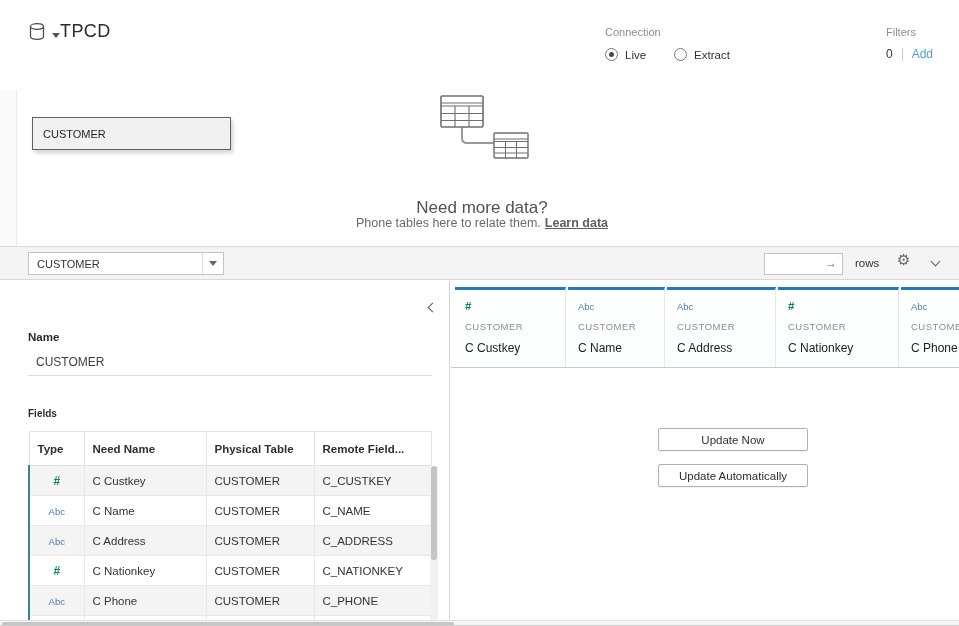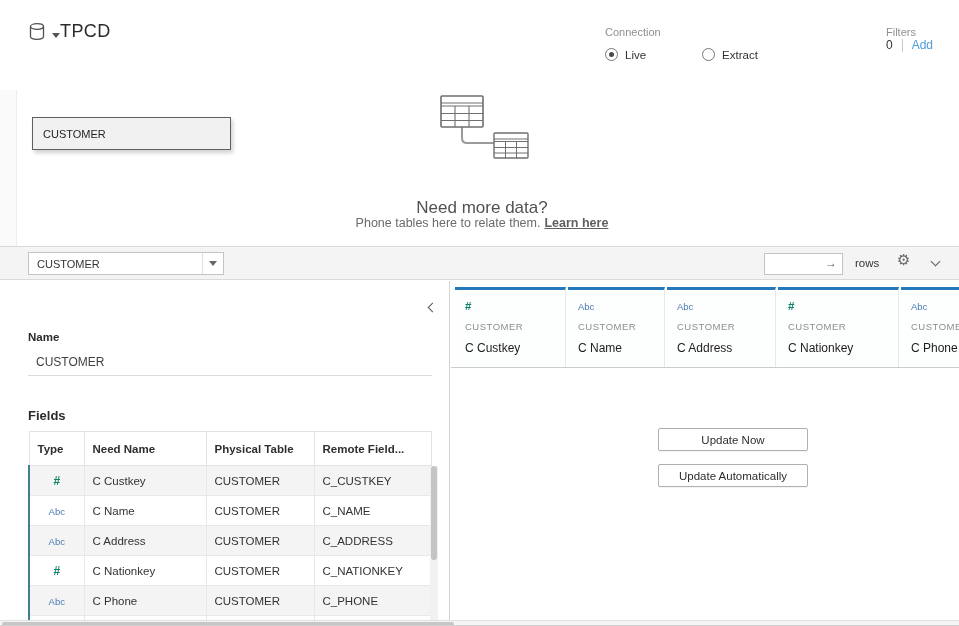--- a/index.html
+++ b/index.html
@@ -7,27 +7,27 @@
   body { font-family:"Liberation Sans","DejaVu Sans",sans-serif; color:#333; }
   .app { position:relative; width:959px; height:626px; background:#fff; overflow:hidden; border-bottom:1px solid #cfcfcf; }
 
   
   .db-icon { position:absolute; left:27px; top:22px; display:flex; align-items:center; cursor:pointer; }
   .db-caret { width:0; height:0; border-left:4px solid transparent; border-right:4px solid transparent; border-top:5px solid #555; margin-left:5px; margin-top:2px; }
   .ds-title { position:absolute; left:60px; top:21px; font-size:18px; font-weight:400; color:#2b2b2b; letter-spacing:.4px; }
 
   .connection { position:absolute; left:605px; top:26px; }
   .conn-label { font-size:11px; color:#8f8f8f; margin-bottom:10px; }
-  .radio-row { display:flex; gap:56px; align-items:center; }
+  .radio-row { display:flex; gap:28px; align-items:center; }
   .radio { display:flex; align-items:center; font-size:11.5px; color:#333; cursor:pointer; }
   .rb { width:13px; height:13px; border:1px solid #767676; border-radius:50%; background:#fff; margin-right:7px; position:relative; flex:none; }
   .rb.selected::after { content:""; position:absolute; left:3px; top:3px; right:3px; bottom:3px; border-radius:50%; background:#4a4a4a; }
 
   .filters { position:absolute; left:886px; top:26px; }
-  .filters-label { font-size:11px; color:#8f8f8f; }
+  .filters-label { font-size:11px; color:#8f8f8f; margin-bottom:9px; }
   .filters-row { display:flex; align-items:center; gap:9px; font-size:12px; color:#333; }
   .vsep { width:1px; height:13px; background:#c9c9c9; }
   .add-link { color:#4f9dd9; cursor:pointer; }
 
   
   .left-strip { position:absolute; left:0; top:90px; width:17px; height:156px; background:#fafafa; border-right:1px solid #ececec; }
   .table-box { position:absolute; left:32px; top:117px; width:199px; height:33px; background:#f1f1f1; border:1px solid #606060; box-shadow:2px 3px 4px rgba(0,0,0,.18); display:flex; align-items:center; padding-left:10px; font-size:11px; color:#1f1f1f; cursor:pointer; }
   .illus { position:absolute; left:432px; top:93px; }
   .empty-title { position:absolute; left:300px; top:198px; width:364px; text-align:center; font-size:17px; color:#525252; }
   .empty-sub { position:absolute; left:230px; top:216px; width:504px; text-align:center; font-size:12.5px; color:#6b6b6b; }
@@ -43,21 +43,21 @@
   .rows-label { position:absolute; left:855px; top:10px; font-size:11.5px; color:#333; }
   .gear { position:absolute; left:897px; top:4px; font-size:15px; color:#666; cursor:pointer; }
   .chev-down { position:absolute; left:932px; top:11px; width:7px; height:7px; border-right:1.5px solid #5f5f5f; border-bottom:1.5px solid #5f5f5f; transform:rotate(45deg); cursor:pointer; }
 
   
   .left-panel { position:absolute; left:0; top:281px; width:450px; height:339px; background:#fff; border-right:1px solid #d4d4d4; }
   .collapse { position:absolute; left:429px; top:23px; width:7px; height:7px; border-left:1.5px solid #5a5a5a; border-bottom:1.5px solid #5a5a5a; transform:rotate(45deg); cursor:pointer; }
   .name-label { position:absolute; left:28px; top:50px; font-size:11.5px; font-weight:700; color:#2b2b2b; }
   .name-value { position:absolute; left:36px; top:74px; font-size:12px; color:#3f3f3f; }
   .name-line { position:absolute; left:28px; top:94px; width:404px; height:1px; background:#dcdcdc; }
-  .fields-label { position:absolute; left:28px; top:127px; font-size:13px; font-weight:700; color:#2b2b2b; }
+  .fields-label { position:absolute; left:28px; top:127px; font-size:10px; font-weight:700; color:#2b2b2b; }
   .ftable-wrap { position:absolute; left:28px; top:150px; width:461px; height:189px; overflow:hidden; }
   table.fields { border-collapse:collapse; table-layout:fixed; width:402px; background:#fff; border:1px solid #d6d6d6; }
   .fields th { height:34px; text-align:left; font-size:11.5px; font-weight:700; color:#2e2e2e; padding:0 8px; border:1px solid #e2e2e2; background:#fff; white-space:nowrap; overflow:hidden; }
   .fields td { height:30px; font-size:11.5px; color:#333; padding:0 8px; border:1px solid #e8e8e8; white-space:nowrap; overflow:hidden; }
   .fields tr.band td { background:#f4f4f4; }
   .fields td.type { text-align:center; padding:0; }
   .fields tbody td:first-child { border-left:2px solid #41808f; }
   .tnum { color:#118268; font-size:12px; font-weight:700; }
   .tstr { color:#4b7bb5; font-size:9.5px; }
   .fscroll { position:absolute; left:402px; top:35px; width:8px; height:154px; background:#f1f1f1; }
@@ -129,21 +129,21 @@
       <path d="M30 34 v11 q0 5 5 5 h27" stroke="#9a9a9a" stroke-width="2" fill="none"></path>
       <rect x="9" y="3" width="42" height="31" rx="1" fill="#fff" stroke="#6f6f6f" stroke-width="1.6"></rect>
       <path d="M9 10 h42 M9 13 h42 M23 13 v21 M37 13 v21 M9 20.5 h42 M9 27.5 h42" stroke="#6f6f6f" stroke-width="1.1" fill="none"></path>
       <rect x="62" y="40" width="34" height="25" rx="1" fill="#fff" stroke="#6f6f6f" stroke-width="1.4"></rect>
       <path d="M62 46 h34 M62 48.5 h34 M73.5 48.5 v16.5 M84.5 48.5 v16.5 M62 54.5 h34 M62 60 h34" stroke="#6f6f6f" stroke-width="1" fill="none"></path>
     </svg>
   </div>
 
   <div class="empty-title">Need more data?</div>
   <div class="empty-sub">
-    <span>Phone tables here to relate them.</span><span class="learn-link">Learn here</span>
+    <span>Phone tables here to relate them.</span><span class="learn-link">Learn data</span>
   </div>
 
   <div class="toolbar">
     <div class="tbl-select">
       <span>CUSTOMER</span>
       <span class="sel-caret-zone">
         <span class="sel-caret"></span>
       </span>
     </div>
     <div class="rows-field">

